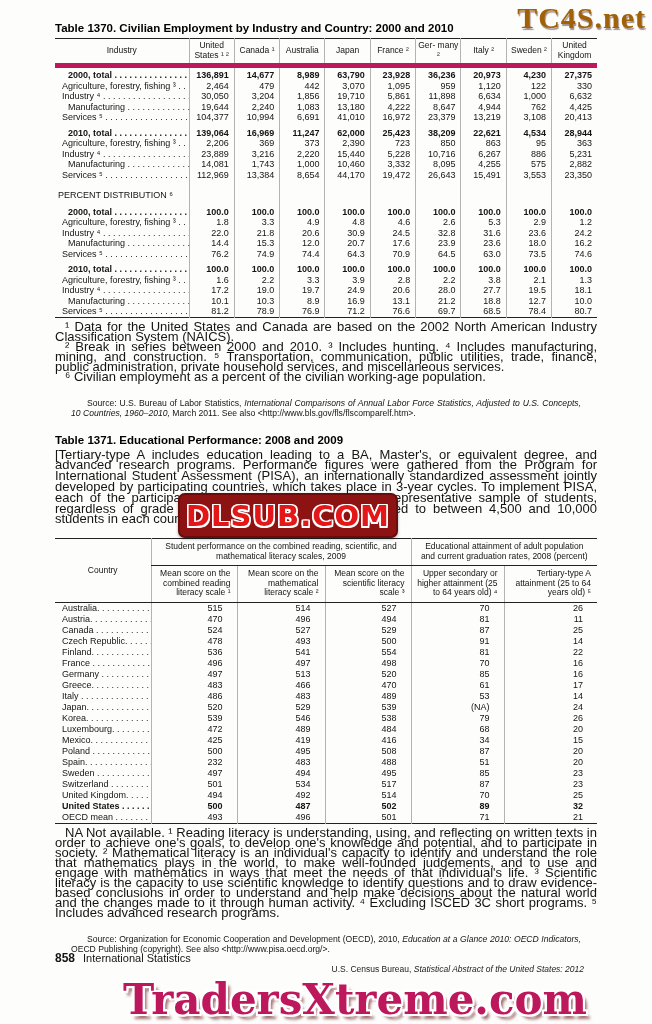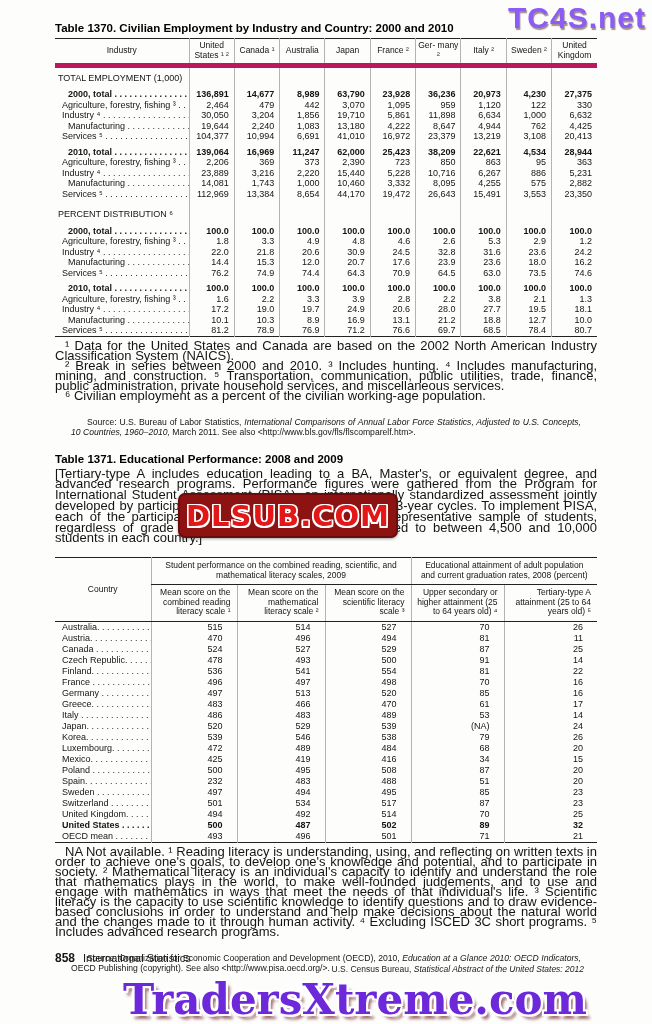--- a/index.html
+++ b/index.html
@@ -49,39 +49,39 @@
 
   .t2-title { margin-top: 10px; }
 
   .footer-left { position: absolute; left: 55px; top: 951px; font-size: 11px; }
   .footer-left .pn { font-weight: bold; font-size: 12px; margin-right: 8px; }
   .footer-right { position: absolute; right: 68px; top: 964px; font-size: 8.5px; color: #222; }
 
   
   .wm-top {
     position: absolute; top: 1px; right: 6px;
-    font-family: Liberation Sans, sans-serif; font-weight: bold; font-size: 30px; letter-spacing: 1px;
-    color: #8b5cf6; text-shadow: 1px 2px 1px rgba(55,10,5,0.45);
+    font-family: Liberation Serif, serif; font-weight: bold; font-size: 30px; letter-spacing: 1px;
+    color: #a16207; text-shadow: 1px 2px 1px rgba(55,10,5,0.45);
   }
   .wm-mid {
     position: absolute; left: 178px; top: 493px; width: 220px; height: 45px;
     background: #8d1212; border: 2px solid #690c0c; border-radius: 7px;
     display: flex; align-items: center; justify-content: center;
     box-shadow: 0 1px 3px rgba(0,0,0,0.35);
   }
   .wm-mid-text {
     font-family: "DejaVu Sans", sans-serif; font-weight: bold; font-size: 29px; letter-spacing: 1px;
     color: #e31717;
     text-shadow: -1.5px -1.5px 0 #fff, 1.5px -1.5px 0 #fff, -1.5px 1.5px 0 #fff, 1.5px 1.5px 0 #fff,
                  0 -1.5px 0 #fff, 0 1.5px 0 #fff, -1.5px 0 0 #fff, 1.5px 0 0 #fff;
   }
   .wm-bottom {
     position: absolute; left: 58px; right: 0; bottom: 0; text-align: center;
     font-family: "DejaVu Serif", serif; font-weight: bold; font-size: 42px;
-    color: #6d28d9;
+    color: #be185d;
     text-shadow: -2px -2px 0 #fff, 2px -2px 0 #fff, -2px 2px 0 #fff, 2px 2px 0 #fff,
                  0 -2px 0 #fff, 0 2px 0 #fff, -2px 0 0 #fff, 2px 0 0 #fff,
                  4px 5px 3px rgba(90,0,0,0.55);
     white-space: nowrap;
   }
 </style>
 </head>
 <body>
 
 <div class="page">
@@ -102,32 +102,20 @@
           <th class="vl">Australia</th>
           <th class="vl">Japan</th>
           <th class="vl">France ²</th>
           <th class="vl">Ger- many ²</th>
           <th class="vl">Italy ²</th>
           <th class="vl">Sweden ²</th>
           <th class="vl">United Kingdom</th>
         </tr>
       </thead>
       <tbody>
-          <tr>
-            <td class="sec">TOTAL EMPLOYMENT (1,000)</td>
-            <td class="sec vl"></td>
-            <td class="sec vl"></td>
-            <td class="sec vl"></td>
-            <td class="sec vl"></td>
-            <td class="sec vl"></td>
-            <td class="sec vl"></td>
-            <td class="sec vl"></td>
-            <td class="sec vl"></td>
-            <td class="sec vl"></td>
-          </tr>
           <tr>
             <td class="sp"></td>
             <td class="sp vl"></td>
             <td class="sp vl"></td>
             <td class="sp vl"></td>
             <td class="sp vl"></td>
             <td class="sp vl"></td>
             <td class="sp vl"></td>
             <td class="sp vl"></td>
             <td class="sp vl"></td>

